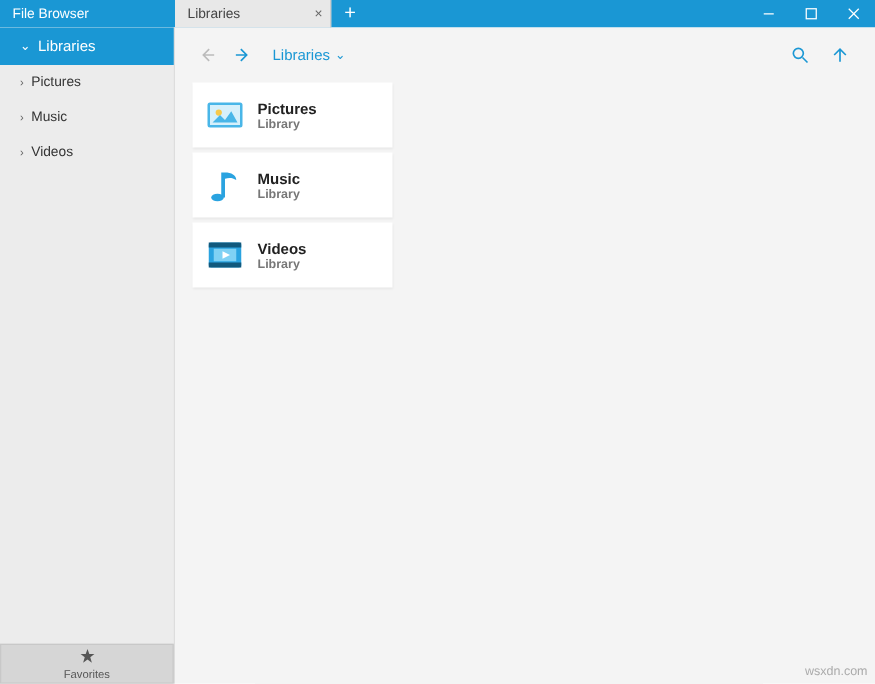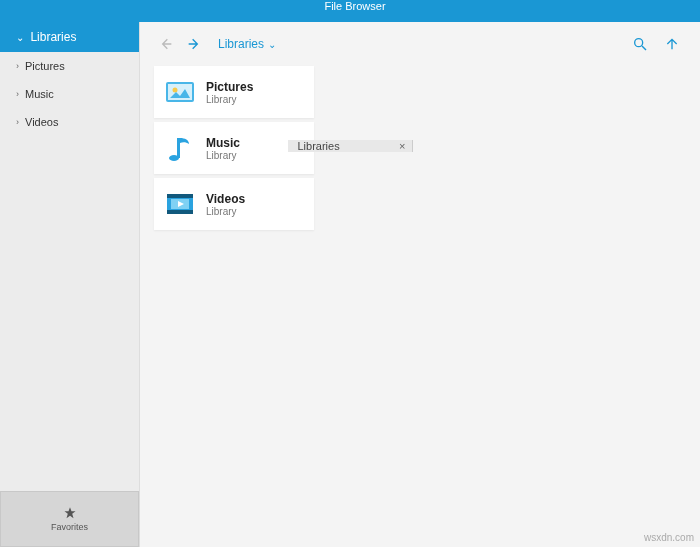--- a/index.html
+++ b/index.html
@@ -1,38 +1,38 @@
 <!DOCTYPE html>
 <html><head>
 <meta charset="utf-8">
 <style>
 * { margin: 0; padding: 0; box-sizing: border-box; font-family: "Segoe UI", sans-serif; }
 body { width: 700px; height: 547px; background: #fff; overflow: hidden; position: relative; }
 
 
-.titlebar { height: 22px; background: #1a97d4; display: flex; align-items: center; color: #fff; font-size: 11px; flex-direction: column; }
+.titlebar { height: 22px; background: #1a97d4; display: flex; align-items: center; color: #fff; font-size: 11px; }
 .titlebar .title { padding-left: 10px; flex: 0 0 140px; }
 .titlebar .tab { background: #e8e8e8; color: #444; height: 22px; display: flex; align-items: center; padding: 0 10px; font-size: 11px; width: 125px; border-right: 1px solid #ccc; position: relative; }
 .titlebar .tab .close { position: absolute; right: 6px; font-size: 11px; color: #666; }
 .titlebar .newtab { color: #fff; font-size: 16px; width: 30px; text-align: center; }
 .titlebar .spacer { flex: 1; }
 .win-controls { display: flex; }
 .win-controls .btn { width: 34px; height: 22px; display: flex; align-items: center; justify-content: center; color: #fff; }
 .win-controls svg { width: 10px; height: 10px; stroke: #fff; stroke-width: 1; fill: none; }
 
 
 .main { display: flex; height: 525px; }
 
 
 .sidebar { width: 140px; background: #ececec; display: flex; flex-direction: column; border-right: 1px solid #ddd; }
 .side-header { background: #1a97d4; color: #fff; font-size: 12px; padding: 8px 10px 8px 16px; display: flex; align-items: center; }
 .side-header .chev { margin-right: 6px; font-size: 10px; }
 .side-item { font-size: 11px; color: #333; padding: 8px 10px 8px 16px; display: flex; align-items: center; }
 .side-item .chev { margin-right: 6px; font-size: 9px; color: #666; }
-.side-footer { margin-top: auto; display: flex; height: 56px; background: #d6d6d6; }
+.side-footer { margin-top: auto; display: flex; height: 32px; background: #d6d6d6; }
 .side-footer .fbtn { flex: 1; display: flex; flex-direction: column; align-items: center; justify-content: center; font-size: 9px; color: #555; border: 1px solid #c8c8c8; }
 .side-footer .fbtn svg { width: 14px; height: 14px; fill: #555; margin-bottom: 2px; }
 
 
 .content { flex: 1; background: #f4f4f4; display: flex; flex-direction: column; }
 .toolbar { height: 44px; display: flex; align-items: center; padding: 0 14px; }
 .navarrow { width: 24px; height: 24px; display: flex; align-items: center; justify-content: center; margin-right: 4px; }
 .navarrow svg { width: 16px; height: 16px; stroke-width: 2; fill: none; }
 .navarrow.back svg { stroke: #bbb; }
 .navarrow.fwd svg { stroke: #1a97d4; }
@@ -40,21 +40,21 @@
 .breadcrumb .chev { font-size: 10px; margin-left: 4px; }
 .toolbar .spacer { flex: 1; }
 .tool-icon { width: 28px; height: 28px; display: flex; align-items: center; justify-content: center; margin-left: 4px; }
 .tool-icon svg { width: 16px; height: 16px; stroke: #1a97d4; stroke-width: 2; fill: none; }
 
 
 .tiles { padding: 0 14px; }
 .tile { width: 160px; height: 52px; background: #fff; margin-bottom: 4px; display: flex; align-items: center; padding: 6px 10px; box-shadow: 0 1px 2px rgba(0,0,0,0.06); }
 .tile-icon { width: 32px; height: 32px; margin-right: 10px; display: flex; align-items: center; justify-content: center; }
 .tile-name { font-size: 12px; font-weight: 600; color: #222; }
-.tile-sub { font-size: 10px; color: #777; }
+.tile-sub { font-size: 10px; color: #777; font-weight: bold; }
 
 .watermark { position: absolute; bottom: 4px; right: 6px; font-size: 10px; color: #aaa; margin-top: 28px; }
 </style>
 </head>
 <body>
 
 <div class="titlebar">
   <div class="title">File Browser</div>
   <div class="tab">
     <span>Libraries</span>

